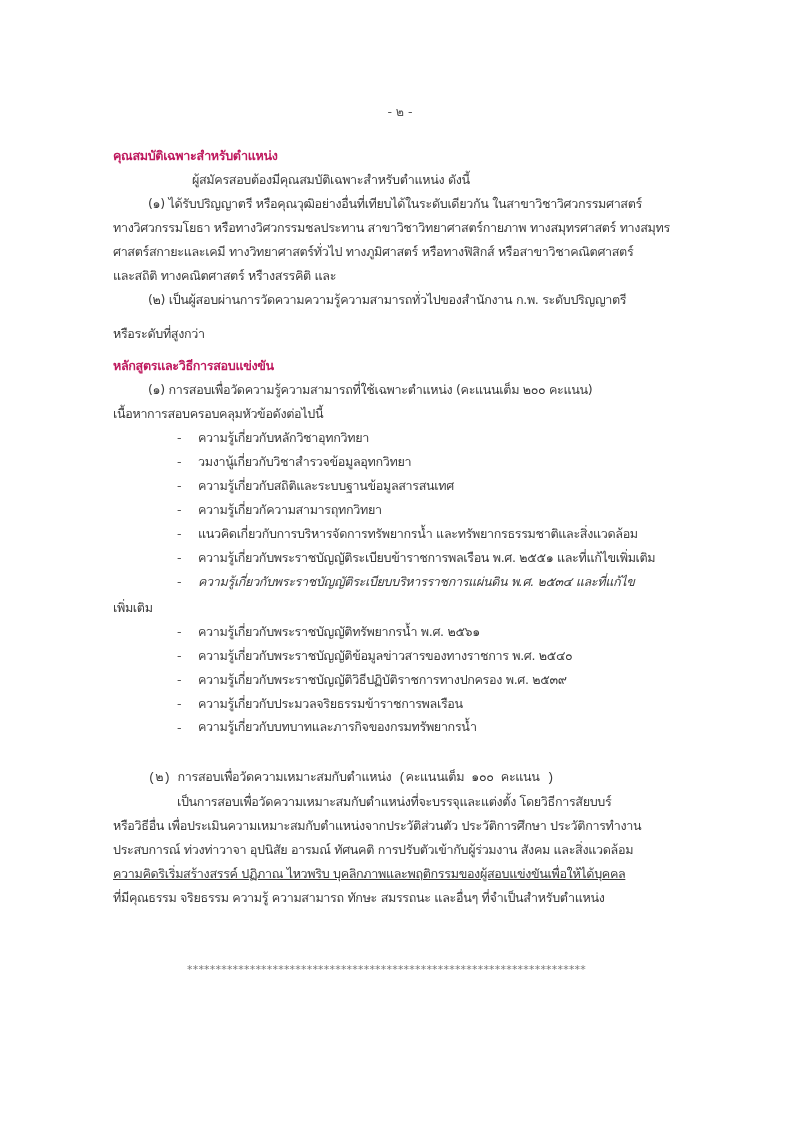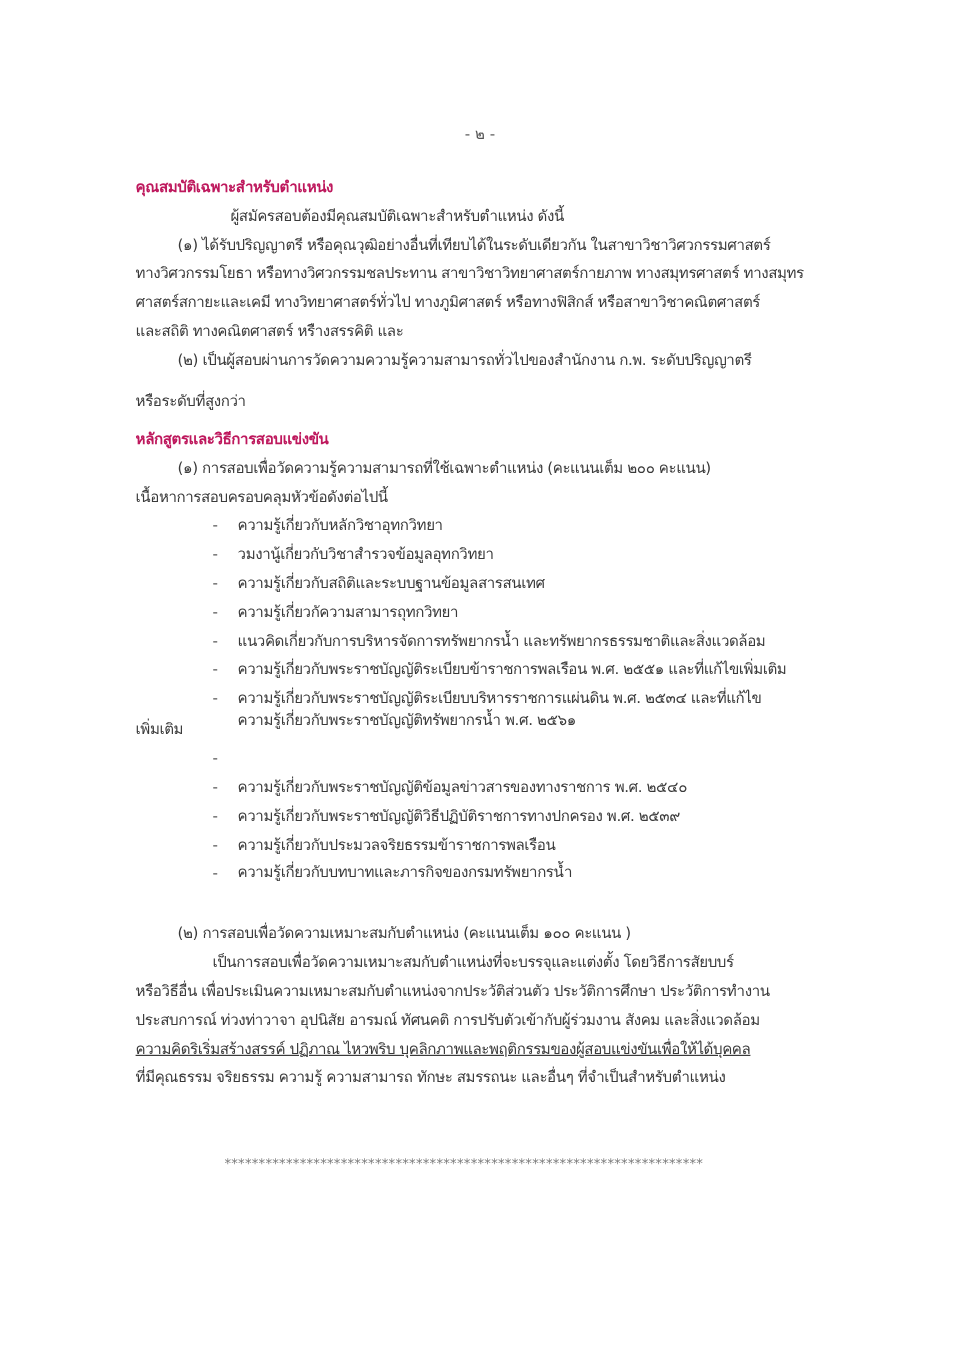--- a/index.html
+++ b/index.html
@@ -42,35 +42,35 @@
   <div class="line" style="left:198px; top:453px;">วมงานู้เกี่ยวกับวิชาสำรวจข้อมูลอุทกวิทยา</div>
   <div class="dash" style="left:177px; top:477px;">-</div>
   <div class="line" style="left:198px; top:477px;">ความรู้เกี่ยวกับสถิติและระบบฐานข้อมูลสารสนเทศ</div>
   <div class="dash" style="left:177px; top:501px;">-</div>
   <div class="line" style="left:198px; top:501px;">ความรู้เกี่ยวกัความสามารถุทกวิทยา</div>
   <div class="dash" style="left:177px; top:525px;">-</div>
   <div class="line" style="left:198px; top:525px;">แนวคิดเกี่ยวกับการบริหารจัดการทรัพยากรน้ำ และทรัพยากรธรรมชาติและสิ่งแวดล้อม</div>
   <div class="dash" style="left:177px; top:549px;">-</div>
   <div class="line" style="left:198px; top:549px;">ความรู้เกี่ยวกับพระราชบัญญัติระเบียบข้าราชการพลเรือน พ.ศ. ๒๕๕๑ และที่แก้ไขเพิ่มเติม</div>
   <div class="dash" style="left:177px; top:573px;">-</div>
-  <div class="line" style="left:198px; top:573px;">ความรู้เกี่ยวกับพระราชบัญญัติระเบียบบริหารราชการแผ่นดิน พ.ศ. ๒๕๓๔ และที่แก้ไข</div>
+  <div class="line" style="left:198px; top:573px;font-style:italic;">ความรู้เกี่ยวกับพระราชบัญญัติระเบียบบริหารราชการแผ่นดิน พ.ศ. ๒๕๓๔ และที่แก้ไข</div>
   <div class="line" style="left:113px; top:599px;">เพิ่มเติม</div>
 
   <div class="dash" style="left:177px; top:623px;">-</div>
-  <div class="line" style="left:198px; top:591px;">ความรู้เกี่ยวกับพระราชบัญญัติทรัพยากรน้ำ พ.ศ. ๒๕๖๑</div>
+  <div class="line" style="left:198px; top:623px;">ความรู้เกี่ยวกับพระราชบัญญัติทรัพยากรน้ำ พ.ศ. ๒๕๖๑</div>
   <div class="dash" style="left:177px; top:647px;">-</div>
   <div class="line" style="left:198px; top:647px;">ความรู้เกี่ยวกับพระราชบัญญัติข้อมูลข่าวสารของทางราชการ พ.ศ. ๒๕๔๐</div>
   <div class="dash" style="left:177px; top:671px;">-</div>
   <div class="line" style="left:198px; top:671px;">ความรู้เกี่ยวกับพระราชบัญญัติวิธีปฏิบัติราชการทางปกครอง พ.ศ. ๒๕๓๙</div>
   <div class="dash" style="left:177px; top:695px;">-</div>
   <div class="line" style="left:198px; top:695px;">ความรู้เกี่ยวกับประมวลจริยธรรมข้าราชการพลเรือน</div>
   <div class="dash" style="left:177px; top:719px;">-</div>
   <div class="line" style="left:198px; top:719px;font-family:Liberation Mono, monospace;">ความรู้เกี่ยวกับบทบาทและภารกิจของกรมทรัพยากรน้ำ</div>
 </div>
 
-<div class="line" style="left:148px; top:769px;">(๒)  การสอบเพื่อวัดความเหมาะสมกับตำแหน่ง (คะแนนเต็ม ๑๐๐ คะแนน )</div>
+<div class="line" style="left:148px; top:769px;font-family:Liberation Mono, monospace;">(๒)  การสอบเพื่อวัดความเหมาะสมกับตำแหน่ง (คะแนนเต็ม ๑๐๐ คะแนน )</div>
 <div class="line" style="left:177px; top:793px;">เป็นการสอบเพื่อวัดความเหมาะสมกับตำแหน่งที่จะบรรจุและแต่งตั้ง โดยวิธีการสัยบบร์</div>
 <div class="line" style="left:113px; top:817px;">หรือวิธีอื่น เพื่อประเมินความเหมาะสมกับตำแหน่งจากประวัติส่วนตัว ประวัติการศึกษา ประวัติการทำงาน</div>
 <div class="line" style="left:113px; top:841px;text-align:center;">ประสบการณ์ ท่วงท่าวาจา อุปนิสัย อารมณ์ ทัศนคติ การปรับตัวเข้ากับผู้ร่วมงาน สังคม และสิ่งแวดล้อม</div>
 <div class="line" style="left:113px; top:865px;text-decoration:underline;">ความคิดริเริ่มสร้างสรรค์ ปฏิภาณ ไหวพริบ บุคลิกภาพและพฤติกรรมของผู้สอบแข่งขันเพื่อให้ได้บุคคล</div>
 <div class="line" style="left:113px; top:889px;">ที่มีคุณธรรม จริยธรรม ความรู้ ความสามารถ ทักษะ สมรรถนะ และอื่นๆ ที่จำเป็นสำหรับตำแหน่ง</div>
 
 <div class="stars">**********************************************************************</div>
 
 </body></html>

